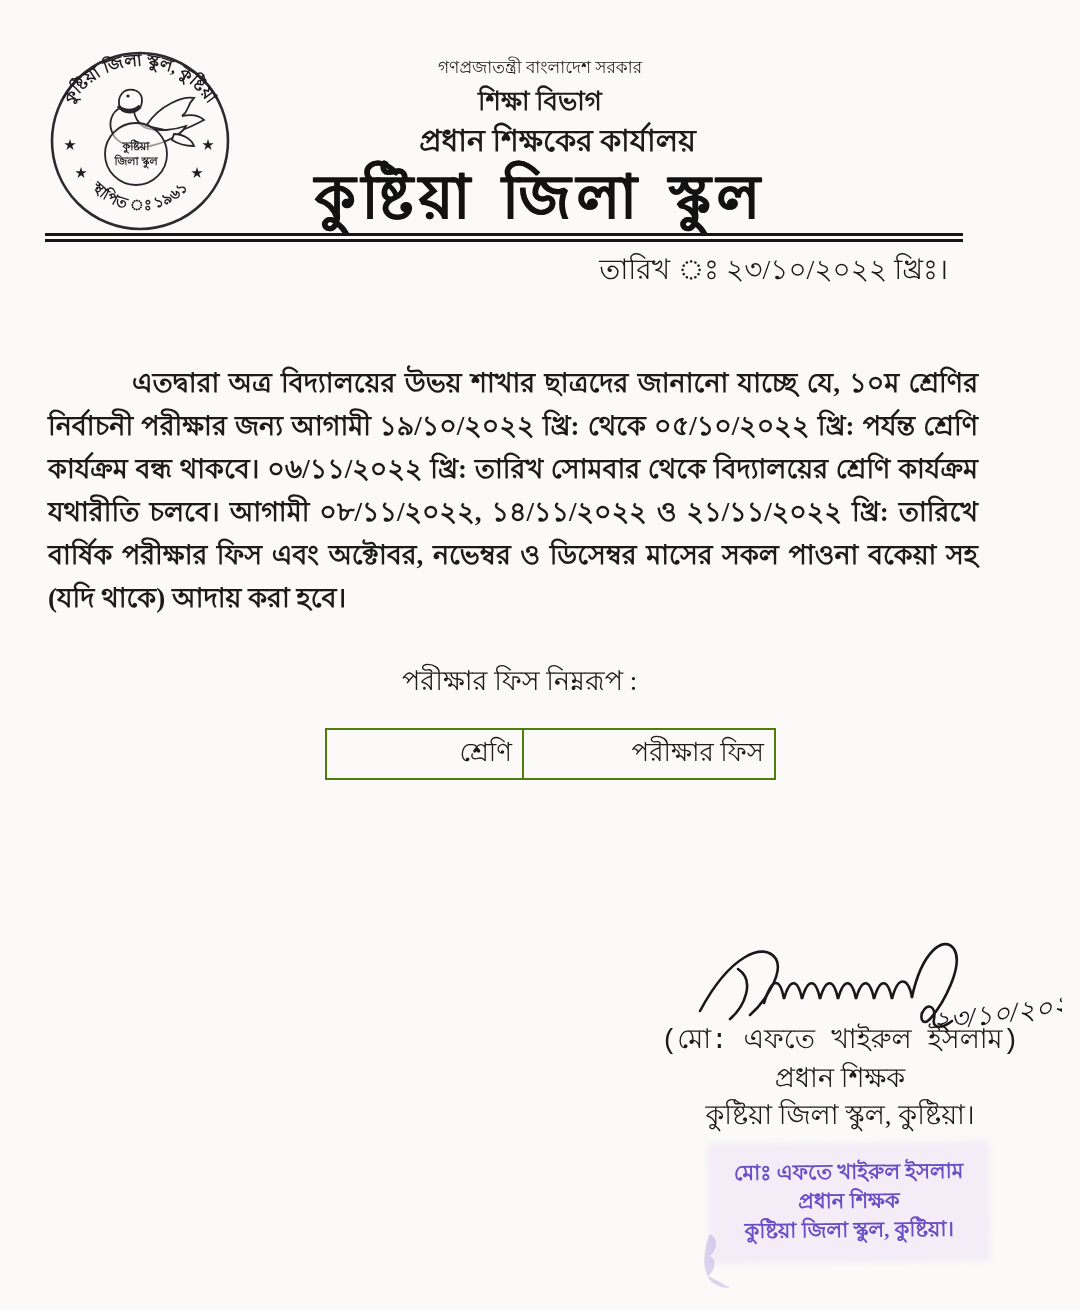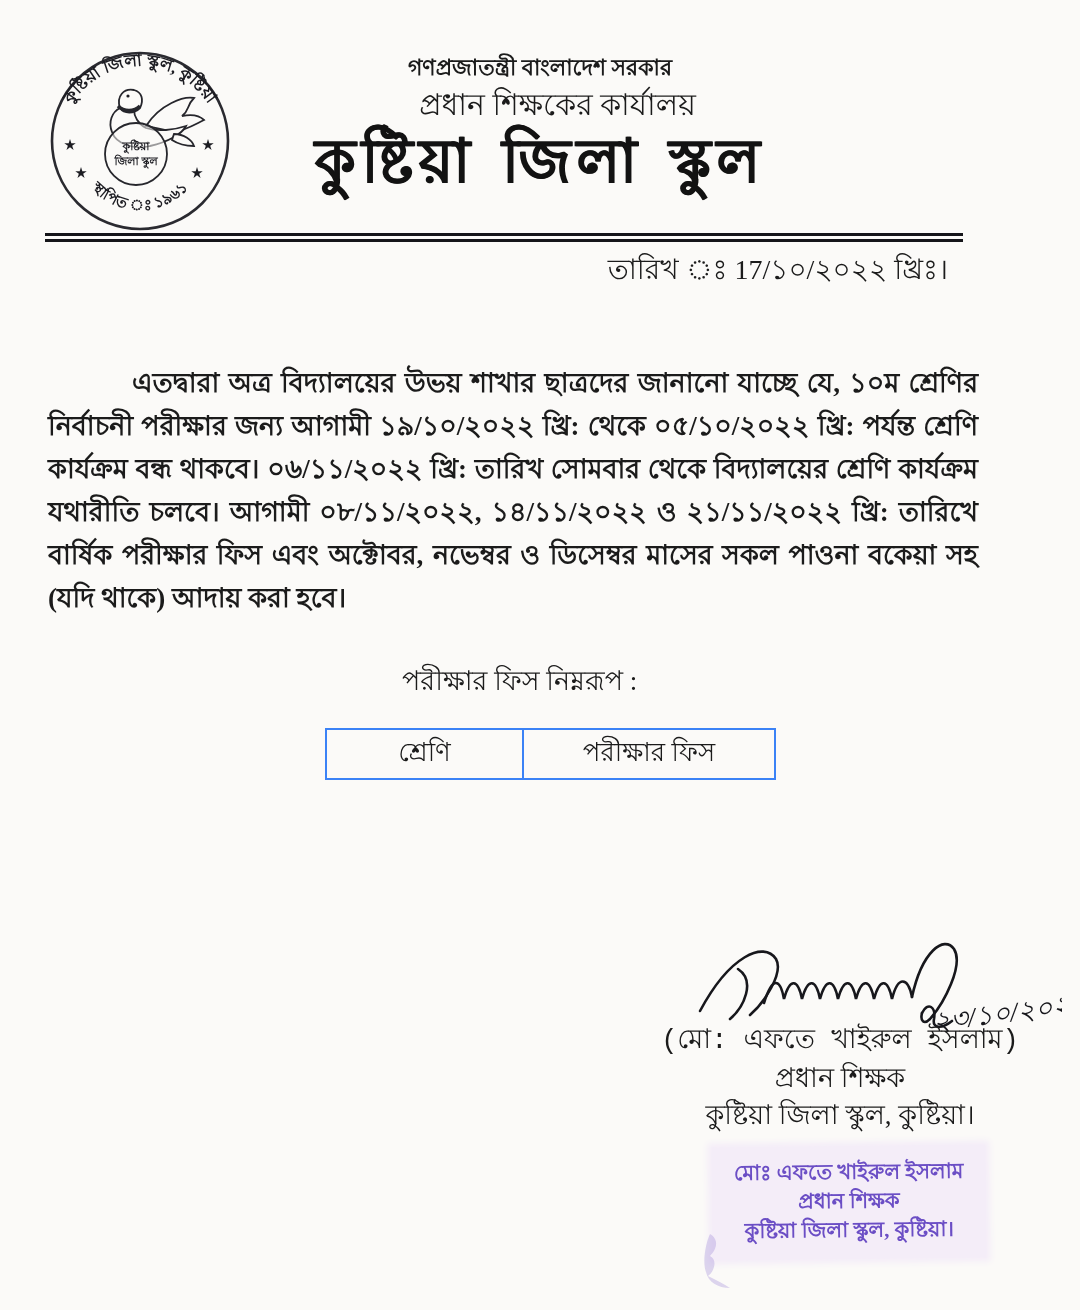--- a/index.html
+++ b/index.html
@@ -12,23 +12,23 @@
     position:relative;
     width:1080px;height:1310px;
     margin:0 auto;
     background:#fbfaf8;
     overflow:hidden;
   }
   
   .seal{position:absolute;left:42px;top:46px;width:196px;height:190px;}
   
   .letterhead{position:absolute;left:0;right:0;top:52px;text-align:center;}
-  .lh-line1{font-size:22px;font-weight:bold;line-height:32px;}
+  .lh-line1{font-size:17px;font-weight:normal;line-height:32px;}
   .lh-line2{font-size:26px;font-weight:bold;line-height:36px;}
-  .lh-line3{font-size:30px;font-weight:normal;line-height:42px;margin-left:35px;}
+  .lh-line3{font-size:30px;font-weight:bold;line-height:42px;margin-left:35px;}
   .school-title{
     font-family:"DejaVu Sans","Liberation Sans",sans-serif;
     font-size:58px;font-weight:900;letter-spacing:6px;
     line-height:66px;margin-top:2px;
     transform:scaleY(1.05);
     color:#121212;
     text-shadow:1px 0 0 #121212;
   }
   
   .rule{
@@ -42,21 +42,21 @@
     position:absolute;left:48px;top:362px;width:930px;
     font-size:27px;line-height:43px;text-align:justify;text-indent:84px;font-weight:bold;
   }
   
   .fees-heading{position:absolute;left:402px;top:660px;font-size:27px;font-weight:normal;}
   table.fees{
     position:absolute;left:325px;top:728px;
     border-collapse:collapse;font-size:26px;
   }
   table.fees td,table.fees th{
-    border:2px solid #3b82f6;text-align:center;font-weight:normal;
+    border:2px solid #4d7c0f;text-align:right;font-weight:normal;
     padding:2px 10px;height:36px;
   }
   table.fees th{font-weight:normal;}
   .col-class{width:175px;}
   .col-fee{width:230px;}
   
   .sig-svg{position:absolute;left:672px;top:925px;}
   .sig-block{position:absolute;left:655px;top:1022px;width:370px;text-align:center;}
   .sig-name{font-size:27px;line-height:38px;font-family:Liberation Mono, monospace;}
   .sig-title{font-size:27px;line-height:37px;}
@@ -116,27 +116,28 @@
       </g>
 
       <circle cx="94" cy="108" r="31" fill="#fbfaf8" fill-opacity="0.55" stroke="#26262c" stroke-width="1.8"></circle>
       <text x="94" y="104" font-size="11" font-weight="bold" text-anchor="middle" fill="#1c1c22">কুষ্টিয়া</text>
       <text x="94" y="119" font-size="11" font-weight="bold" text-anchor="middle" fill="#1c1c22">জিলা স্কুল</text>
     </svg>
   </div>
 
   <div class="letterhead">
     <div class="lh-line1">গণপ্রজাতন্ত্রী বাংলাদেশ সরকার</div>
+    <div class="lh-line2">শিক্ষা বিভাগ</div>
     <div class="lh-line3">প্রধান শিক্ষকের কার্যালয়</div>
     <div class="school-title">কুষ্টিয়া জিলা স্কুল</div>
   </div>
 
   <div class="rule"></div>
 
-  <div class="date-line">তারিখ ঃ 17/১০/২০২২ খ্রিঃ।</div>
+  <div class="date-line">তারিখ ঃ ২৩/১০/২০২২ খ্রিঃ।</div>
 
   <div class="body-par">এতদ্বারা অত্র বিদ্যালয়ের উভয় শাখার ছাত্রদের জানানো যাচ্ছে যে, ১০ম শ্রেণির নির্বাচনী পরীক্ষার জন্য আগামী ১৯/১০/২০২২ খ্রি: থেকে ০৫/১০/২০২২ খ্রি: পর্যন্ত শ্রেণি কার্যক্রম বন্ধ থাকবে। ০৬/১১/২০২২ খ্রি: তারিখ সোমবার থেকে বিদ্যালয়ের শ্রেণি কার্যক্রম যথারীতি চলবে। আগামী ০৮/১১/২০২২, ১৪/১১/২০২২ ও ২১/১১/২০২২ খ্রি: তারিখে বার্ষিক পরীক্ষার ফিস এবং অক্টোবর, নভেম্বর ও ডিসেম্বর মাসের সকল পাওনা বকেয়া সহ (যদি থাকে) আদায় করা হবে।</div>
 
   <div class="fees-heading">পরীক্ষার ফিস নিম্নরূপ :</div>
 
   <table class="fees">
     <tbody>
       <tr>
         <th class="col-class">শ্রেণি</th>
         <th class="col-fee">পরীক্ষার ফিস</th>

